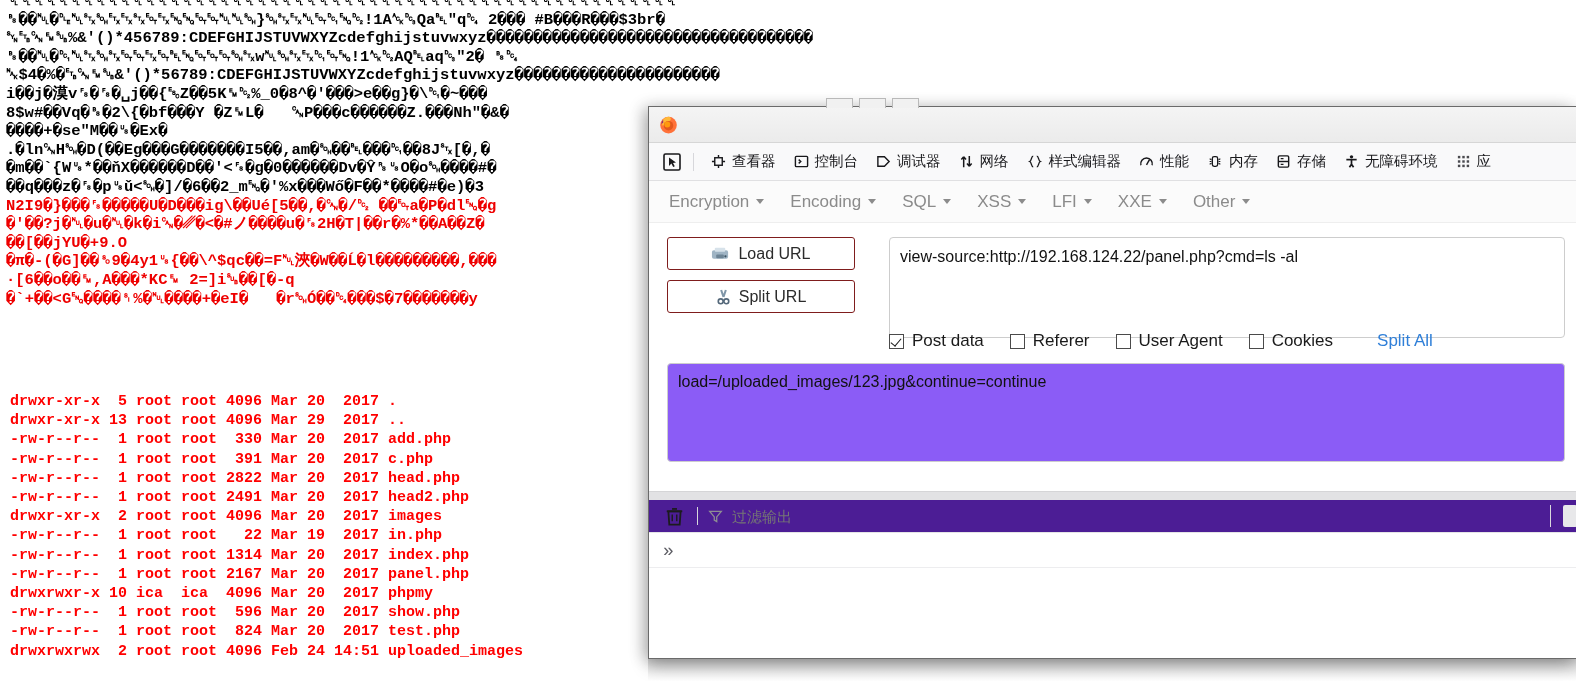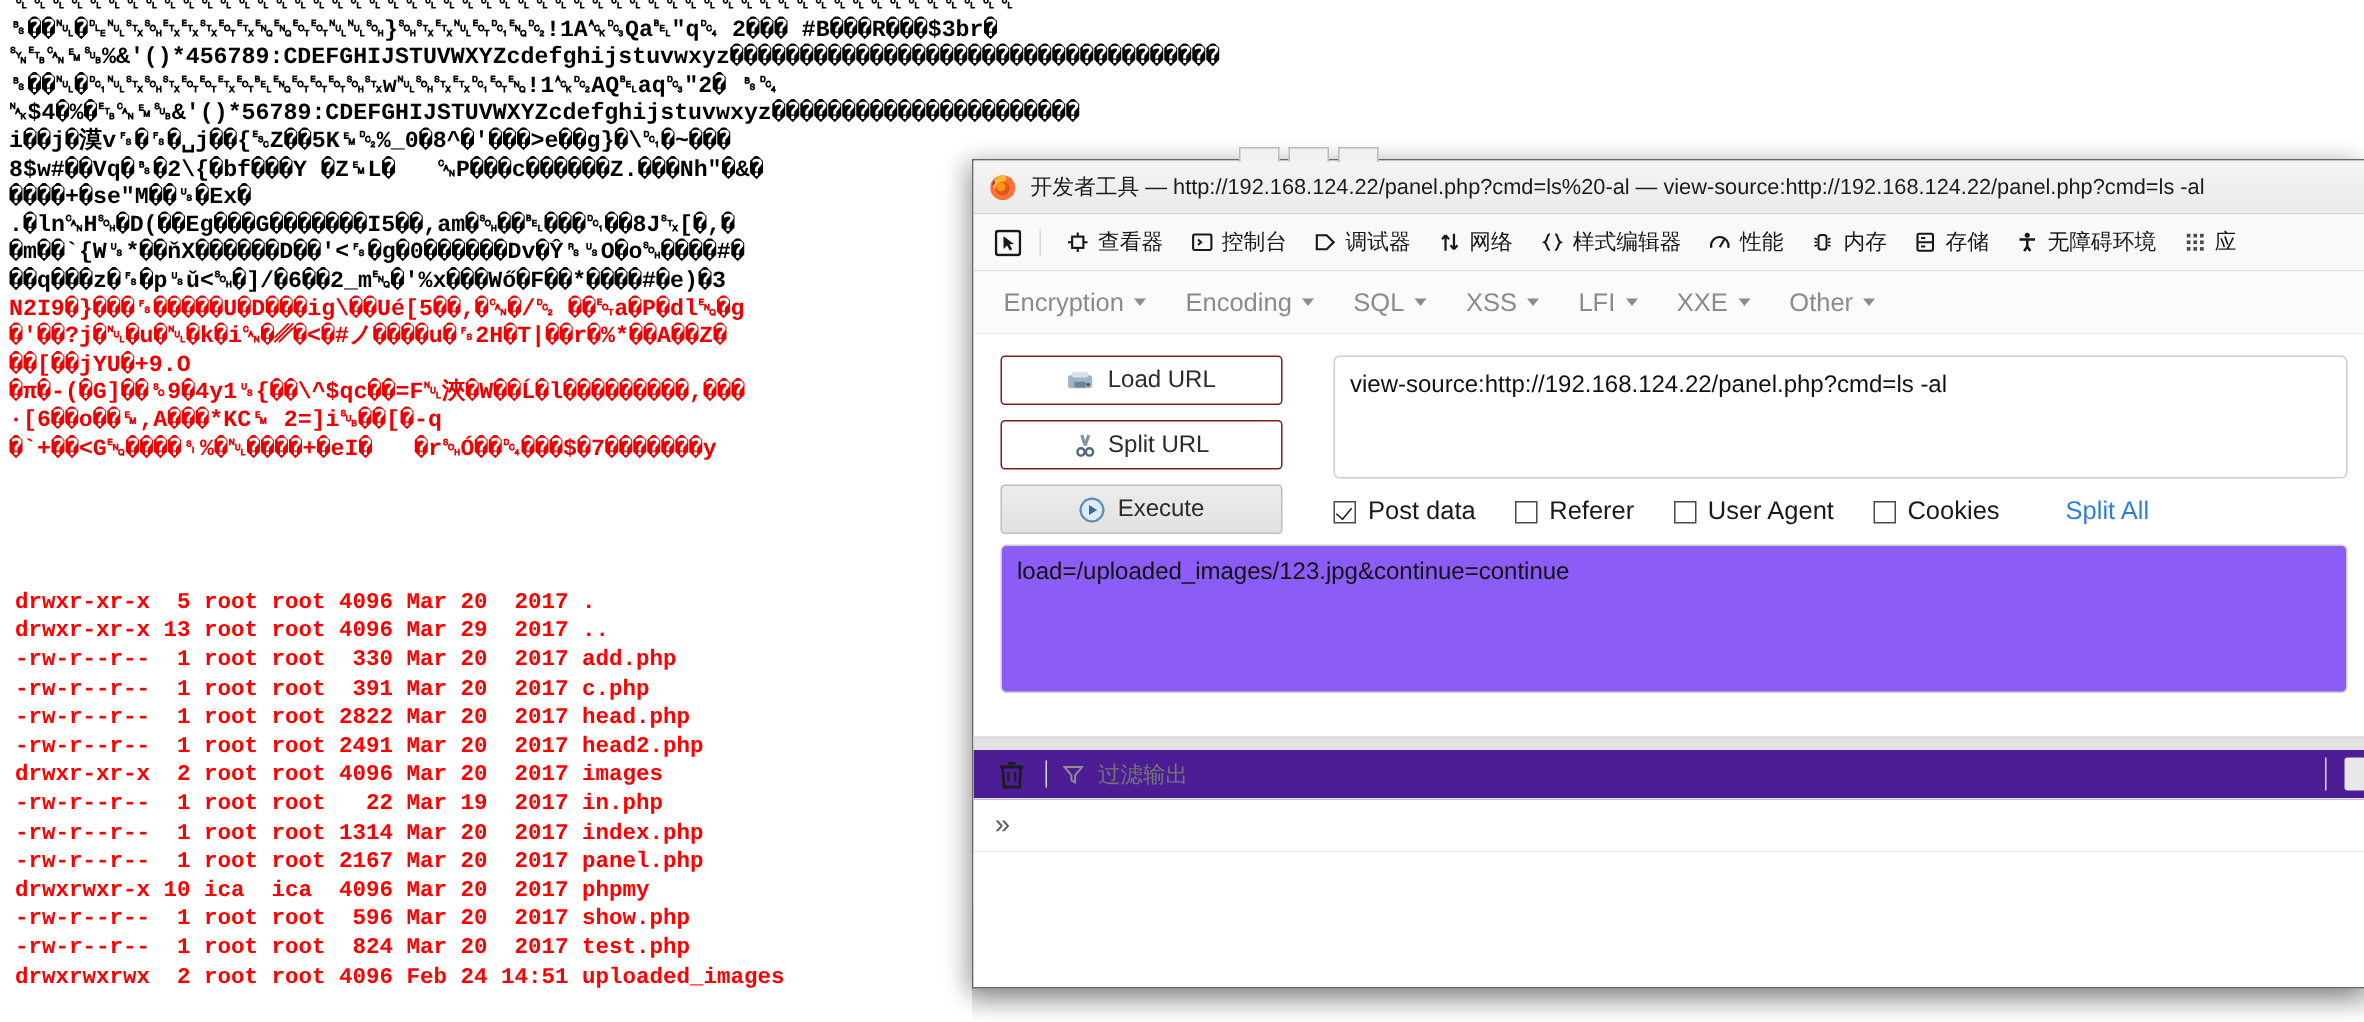--- a/index.html
+++ b/index.html
@@ -186,21 +186,21 @@
     margin-bottom: 10px;
     box-sizing: border-box;
   }
   .hb-btn.primary {
     background: linear-gradient(#ececec,#e2e2e2);
     border-color: #bdbdbd;
   }
   .hb-url {
     position: absolute;
     left: 240px; top: 14px;
-    width: 676px; height: 82px;
+    width: 676px; height: 101px;
     border: 1px solid #cdcdcd;
     border-radius: 4px;
     box-sizing: border-box;
     padding: 10px 10px;
     font-size: 16px;
     color: #111111;
     background: #fff;
     font-family: "Liberation Sans", sans-serif;
     resize: none;
     outline: none;
@@ -337,21 +337,20 @@
 <div id="devtools">
 
   <div class="dt-titlebar">
     <svg class="ff-logo" viewBox="0 0 32 32">
       <circle cx="16" cy="17" r="14" fill="#ff7139"></circle>
       <path d="M16 3c-6 0-11 5-11 11 0 2 1 4 2 5 1-4 4-6 8-7 3-1 5-3 5-6-1-2-2-3-4-3z" fill="#ffb938"></path>
       <circle cx="16" cy="18" r="8" fill="#e2571e"></circle>
       <circle cx="14" cy="16" r="5" fill="#ff980e"></circle>
       <path d="M7 8c-2 2-3 5-3 7l3-2z" fill="#8b2a7a"></path>
     </svg>
-    <span class="dt-title-text">开发者工具 — http://192.168.124.22/panel.php?cmd=ls%20-al — view-source:http://192.168.124.22/panel.php?cmd=ls -al</span>
   </div>
 
   <div class="dt-tabbar">
     <div class="dt-picker">
       <svg width="18" height="18" viewBox="0 0 18 18">
         <rect x="1" y="1" width="16" height="16" rx="1.5" fill="none" stroke="#18181b" stroke-width="1.6"></rect>
         <path d="M6 4.5 L6 13 L8.4 10.6 L10.2 14 L11.8 13.2 L10 9.9 L13 9.6 Z" fill="#18181b"></path>
       </svg>
     </div>
     <div class="dt-sep"></div>
@@ -491,27 +490,20 @@
         <span>Load URL</span>
       </div>
       <div class="hb-btn">
         <svg width="15" height="18" viewBox="0 0 16 18">
           <path d="M5.5 1.5L8 9M10.5 1.5L8 9" stroke="#7f96a8" stroke-width="2.2" fill="none"></path>
           <circle cx="5" cy="13.6" r="2.6" fill="none" stroke="#54687a" stroke-width="1.7"></circle>
           <circle cx="11" cy="13.6" r="2.6" fill="none" stroke="#54687a" stroke-width="1.7"></circle>
         </svg>
         <span>Split URL</span>
       </div>
-      <div class="hb-btn primary">
-        <svg width="18" height="18" viewBox="0 0 18 18">
-          <circle cx="9" cy="9" r="7.6" fill="#dfe9f2" stroke="#5d8fb7" stroke-width="1.5"></circle>
-          <path d="M7 5.6L12.4 9 7 12.4z" fill="#2e6f9e"></path>
-        </svg>
-        <span>Execute</span>
-      </div>
     </div>
 
     <textarea class="hb-url" spellcheck="false" placeholder="URL" style="">view-source:http://192.168.124.22/panel.php?cmd=ls -al</textarea>
 
     <div class="hb-checkrow">
       <label class="hb-check">
         <span class="cbox checked"></span>
         <span>Post data</span>
       </label>
       <label class="hb-check">

